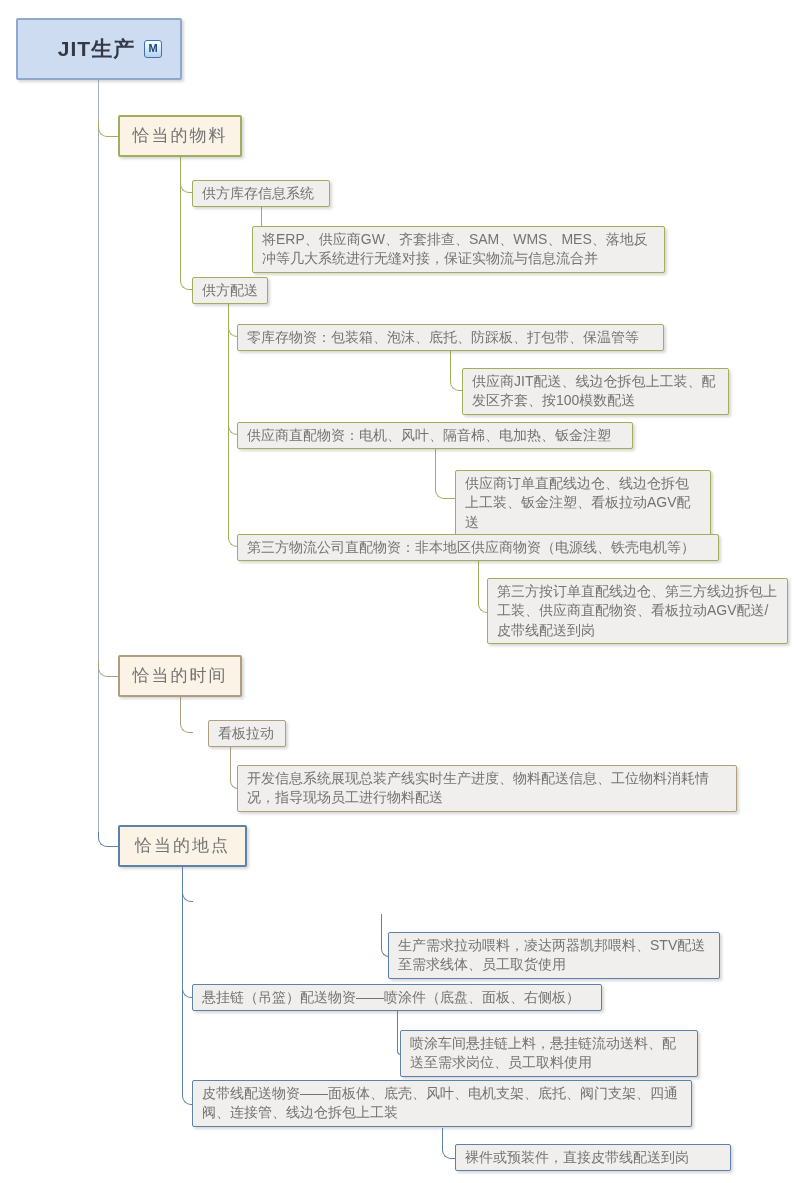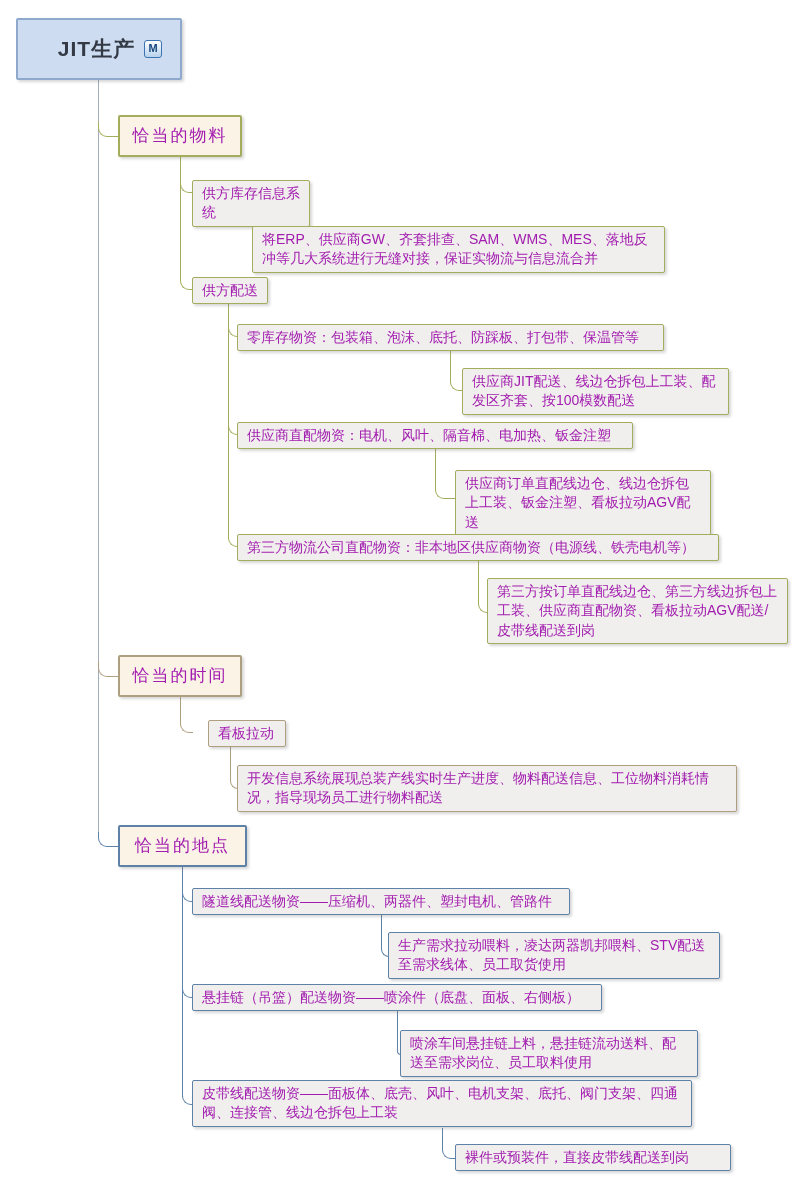--- a/index.html
+++ b/index.html
@@ -2,21 +2,21 @@
 <html style="--root_fill: #cddcf1; --root_border: #8fa9cd; --olive: #a3ad5b; --tan: #ae9f80; --blue: #5e81a8; --topic_fill: #fbf3e6; --sub_fill: #f0efed; --trunk: #a3aeb8;"><head>
 <meta charset="utf-8">
 <style>
   html,body{margin:0;padding:0;background:#ffffff;}
   body{font-family:"Liberation Sans","DejaVu Sans",sans-serif;}
   #canvas{position:relative;width:794px;height:1183px;background:#ffffff;overflow:hidden;}
 
   .node{
     position:absolute;box-sizing:border-box;
     border:1.5px solid #999;background:var(--sub_fill);
-    color:#a21caf;font-size:14px;line-height:1.38;
+    color:#737373;font-size:14px;line-height:1.38;
     padding:3px 9px;border-radius:2px;
     box-shadow:2px 2px 3px rgba(110,110,110,.28);
   }
   .topic{
     display:flex;align-items:center;justify-content:center;
     font-size:17px;letter-spacing:2px;
     background:var(--topic_fill);border-width:2px;padding:0 4px;
   }
   .root{
     display:flex;align-items:center;justify-content:center;
@@ -82,21 +82,21 @@
   <div class="elbow lc-blue" style="left:397px;top:1040px;width:3px;height:14px;"></div>
   <div class="elbow lc-blue" style="left:442px;top:1144px;width:13px;height:14px;"></div>
 
   <div class="node root" style="left:16px;top:18px;width:166px;height:62px;padding-left:31px;">
     <span>JIT生产</span>
     <span class="badge">M</span>
   </div>
 
   <div class="node topic b-olive" style="left:118px;top:115px;width:124px;height:42px;">恰当的物料</div>
 
-  <div class="node b-olive" style="left:192px;top:180px;width:118px;">供方库存信息系统</div>
+  <div class="node b-olive" style="left:192px;top:180px;width:138px;">供方库存信息系统</div>
 
   <div class="node b-olive" style="left:252px;top:226px;width:413px;">将ERP、供应商GW、齐套排查、SAM、WMS、MES、落地反冲等几大系统进行无缝对接，保证实物流与信息流合并</div>
 
   <div class="node b-olive" style="left:192px;top:277px;width:76px;">供方配送</div>
 
   <div class="node b-olive" style="left:237px;top:324px;width:427px;">零库存物资：包装箱、泡沫、底托、防踩板、打包带、保温管等</div>
 
   <div class="node b-olive" style="left:462px;top:368px;width:267px;">供应商JIT配送、线边仓拆包上工装、配发区齐套、按100模数配送</div>
 
   <div class="node b-olive" style="left:237px;top:422px;width:396px;">供应商直配物资：电机、风叶、隔音棉、电加热、钣金注塑</div>
@@ -108,21 +108,20 @@
   <div class="node b-olive" style="left:487px;top:578px;width:301px;">第三方按订单直配线边仓、第三方线边拆包上工装、供应商直配物资、看板拉动AGV配送/皮带线配送到岗</div>
 
   <div class="node topic b-tan" style="left:118px;top:655px;width:124px;height:42px;">恰当的时间</div>
 
   <div class="node b-tan" style="left:208px;top:720px;width:78px;">看板拉动</div>
 
   <div class="node b-tan" style="left:237px;top:765px;width:500px;">开发信息系统展现总装产线实时生产进度、物料配送信息、工位物料消耗情况，指导现场员工进行物料配送</div>
 
   <div class="node topic b-blue" style="left:118px;top:825px;width:129px;height:42px;">恰当的地点</div>
 
-  <div class="node b-blue" style="left:192px;top:888px;width:378px;">隧道线配送物资——压缩机、两器件、塑封电机、管路件</div>
 
   <div class="node b-blue" style="left:388px;top:932px;width:332px;">生产需求拉动喂料，凌达两器凯邦喂料、STV配送至需求线体、员工取货使用</div>
 
   <div class="node b-blue" style="left:192px;top:984px;width:410px;">悬挂链（吊篮）配送物资——喷涂件（底盘、面板、右侧板）</div>
 
   <div class="node b-blue" style="left:400px;top:1030px;width:298px;">喷涂车间悬挂链上料，悬挂链流动送料、配送至需求岗位、员工取料使用</div>
 
   <div class="node b-blue" style="left:192px;top:1080px;width:500px;">皮带线配送物资——面板体、底壳、风叶、电机支架、底托、阀门支架、四通阀、连接管、线边仓拆包上工装</div>
 
   <div class="node b-blue" style="left:455px;top:1144px;width:276px;">裸件或预装件，直接皮带线配送到岗</div>

